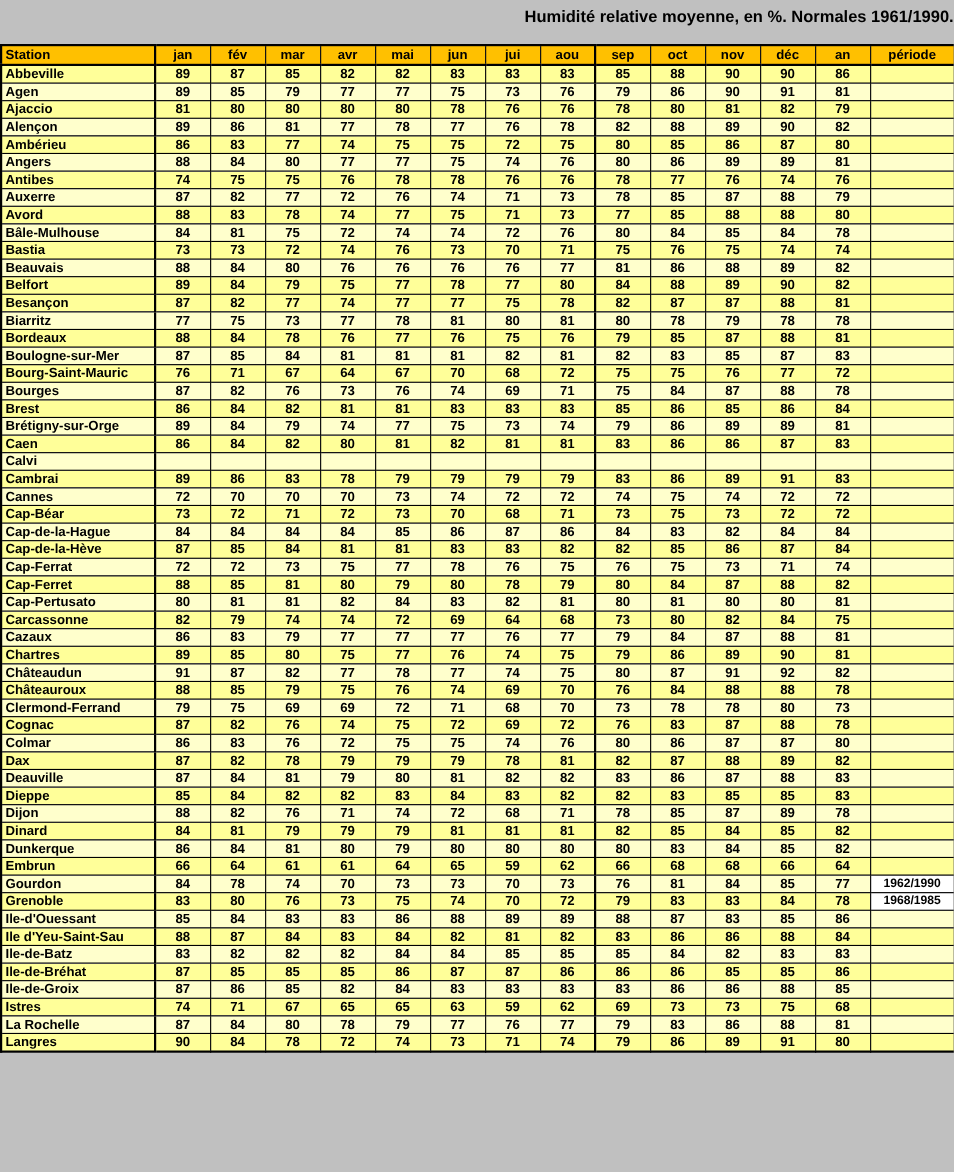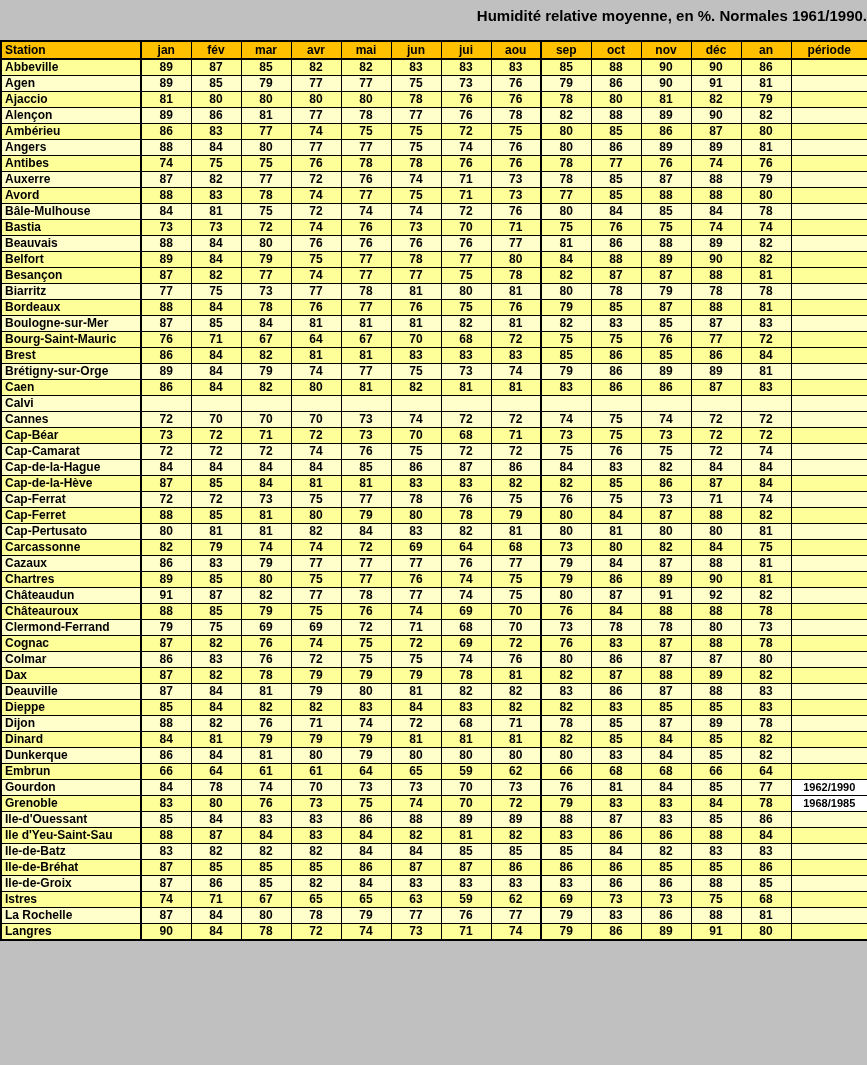--- a/index.html
+++ b/index.html
@@ -393,20 +393,37 @@
         <td>70</td>
         <td>68</td>
         <td class="col-aou">72</td>
         <td>75</td>
         <td>75</td>
         <td>76</td>
         <td>77</td>
         <td>72</td>
         <td class="periode"></td>
       </tr>
+      <tr class="even">
+        <td class="station">Bourges</td>
+        <td>87</td>
+        <td>82</td>
+        <td>76</td>
+        <td>73</td>
+        <td>76</td>
+        <td>74</td>
+        <td>69</td>
+        <td class="col-aou">71</td>
+        <td>75</td>
+        <td>84</td>
+        <td>87</td>
+        <td>88</td>
+        <td>78</td>
+        <td class="periode"></td>
+      </tr>
       <tr class="odd">
         <td class="station">Brest</td>
         <td>86</td>
         <td>84</td>
         <td>82</td>
         <td>81</td>
         <td>81</td>
         <td>83</td>
         <td>83</td>
         <td class="col-aou">83</td>
@@ -459,20 +476,37 @@
         <td></td>
         <td></td>
         <td></td>
         <td></td>
         <td class="col-aou"></td>
         <td></td>
         <td></td>
         <td></td>
         <td></td>
         <td></td>
+        <td class="periode"></td>
+      </tr>
+      <tr class="odd">
+        <td class="station">Cambrai</td>
+        <td>89</td>
+        <td>86</td>
+        <td>83</td>
+        <td>78</td>
+        <td>79</td>
+        <td>79</td>
+        <td>79</td>
+        <td class="col-aou">79</td>
+        <td>83</td>
+        <td>86</td>
+        <td>89</td>
+        <td>91</td>
+        <td>83</td>
         <td class="periode"></td>
       </tr>
       <tr class="even">
         <td class="station">Cannes</td>
         <td>72</td>
         <td>70</td>
         <td>70</td>
         <td>70</td>
         <td>73</td>
         <td>74</td>
@@ -493,37 +527,20 @@
         <td>72</td>
         <td>73</td>
         <td>70</td>
         <td>68</td>
         <td class="col-aou">71</td>
         <td>73</td>
         <td>75</td>
         <td>73</td>
         <td>72</td>
         <td>72</td>
-        <td class="periode"></td>
-      </tr>
-      <tr class="even">
-        <td class="station">Cap-Camarat</td>
-        <td>72</td>
-        <td>72</td>
-        <td>72</td>
-        <td>74</td>
-        <td>76</td>
-        <td>75</td>
-        <td>72</td>
-        <td class="col-aou">72</td>
-        <td>75</td>
-        <td>76</td>
-        <td>75</td>
-        <td>72</td>
-        <td>74</td>
         <td class="periode"></td>
       </tr>
       <tr class="even">
         <td class="station">Cap-de-la-Hague</td>
         <td>84</td>
         <td>84</td>
         <td>84</td>
         <td>84</td>
         <td>85</td>
         <td>86</td>

